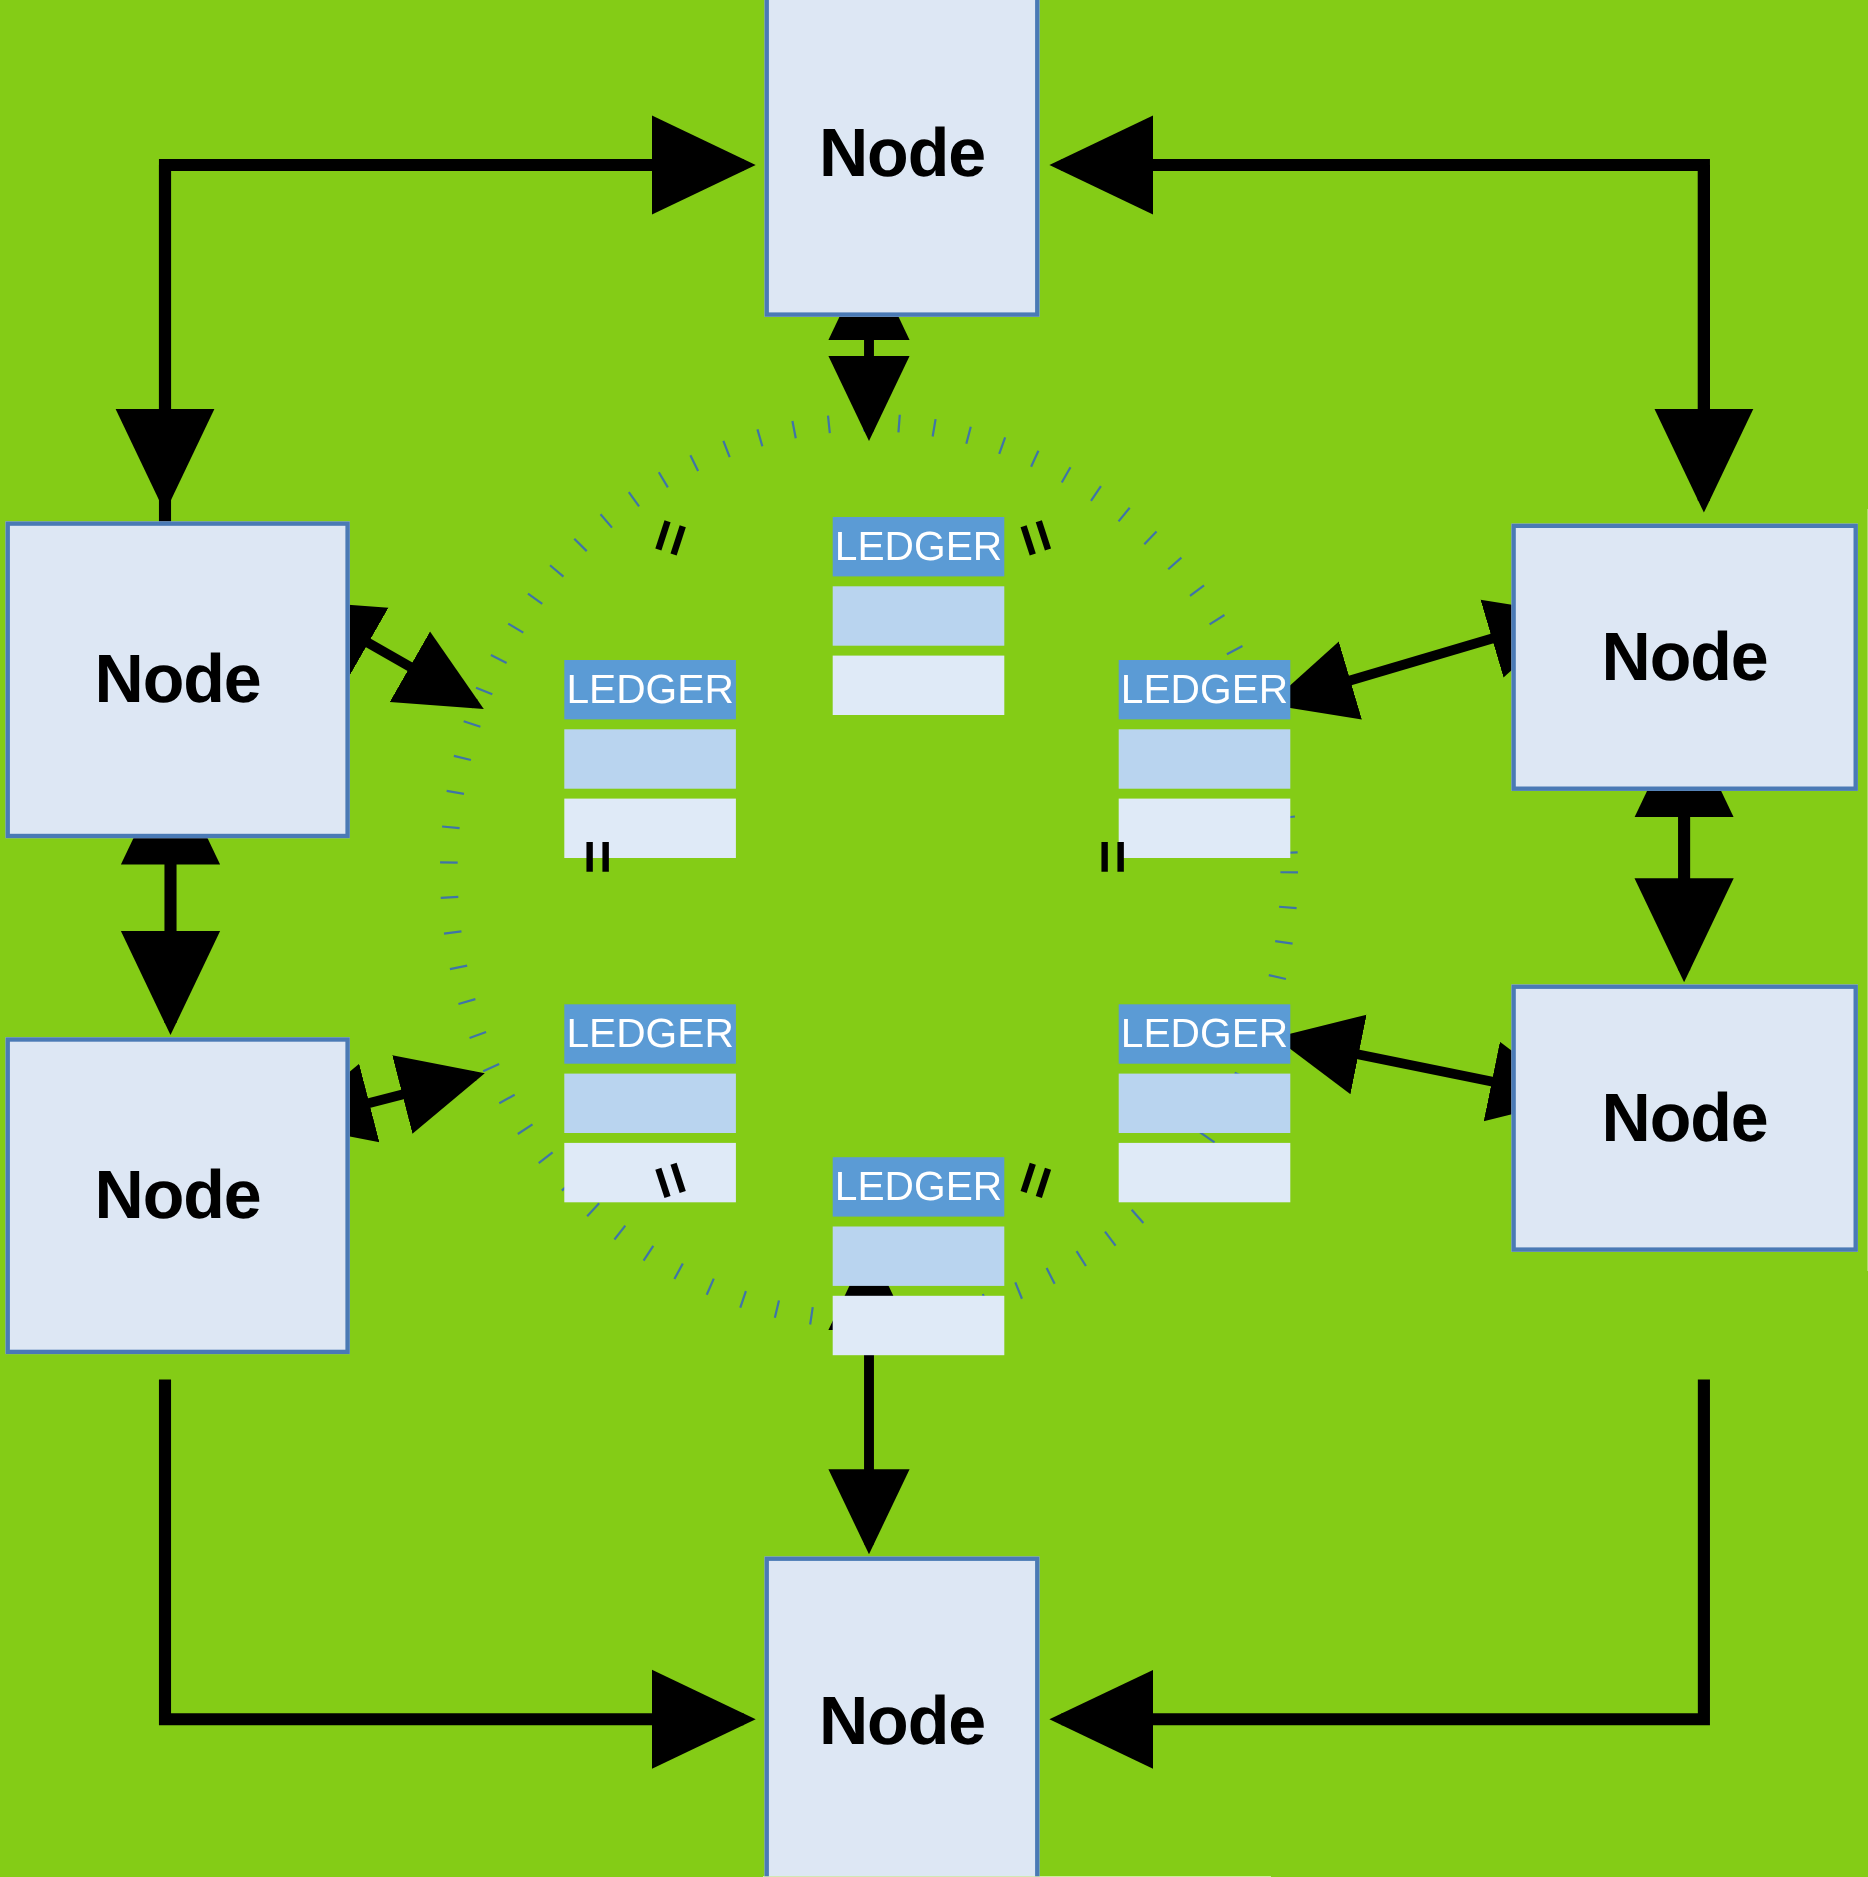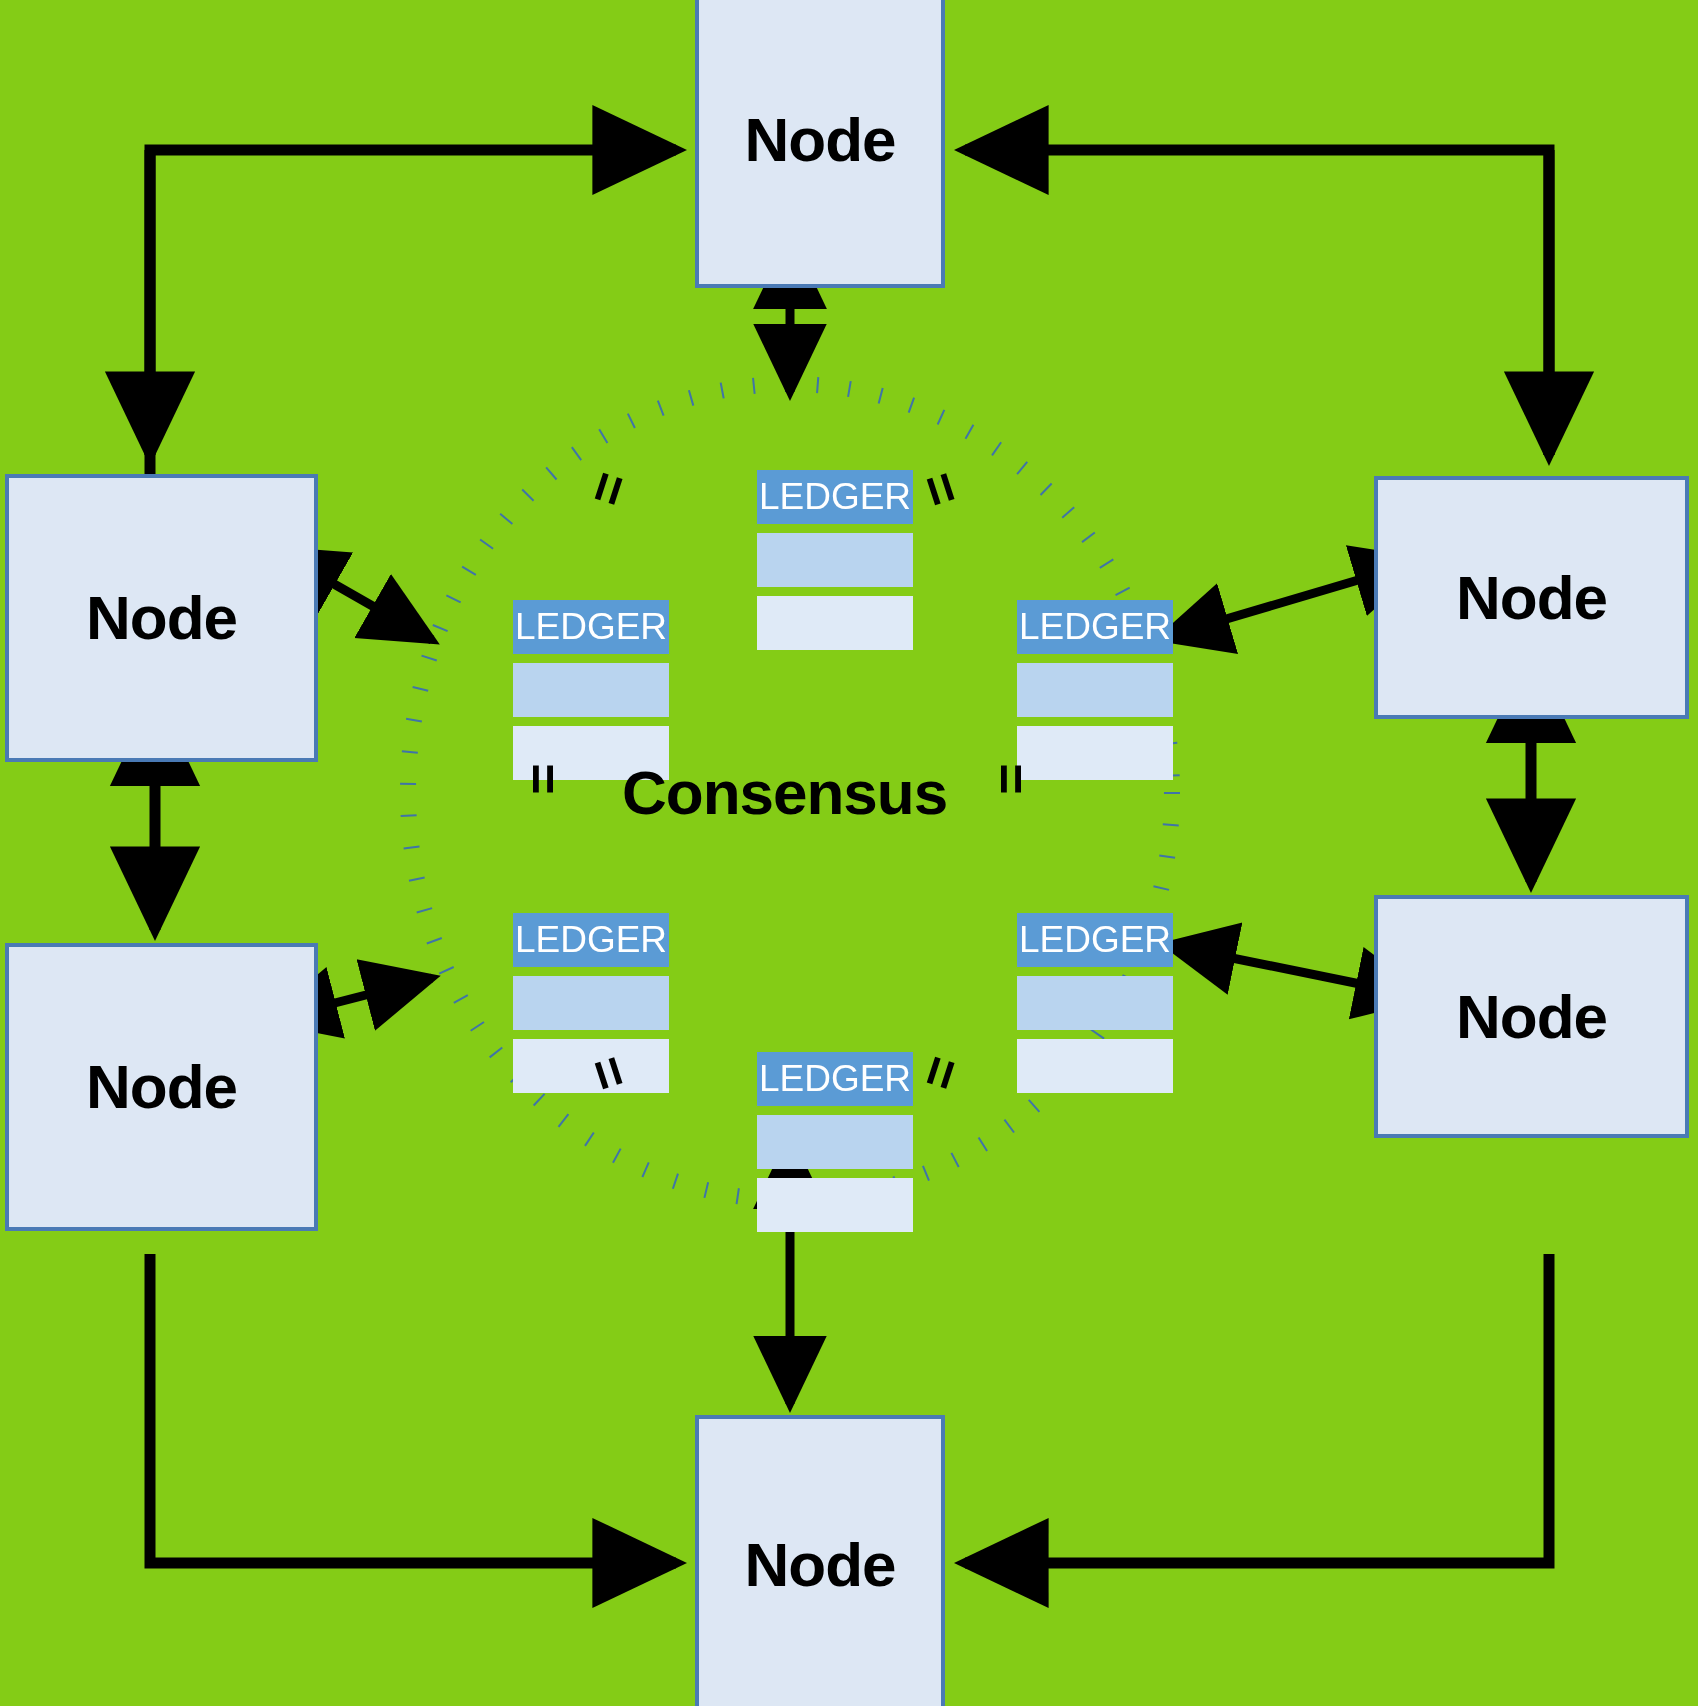--- a/index.html
+++ b/index.html
@@ -186,15 +186,14 @@
     <div class="ledger-row r2"></div>
   </div>
 
   <span class="eq" style="left:594px; top:462px; transform:rotate(108deg);">=</span>
   <span class="eq" style="left:926px; top:462px; transform:rotate(72deg);">=</span>
   <span class="eq" style="left:528px; top:752px; transform:rotate(90deg);">=</span>
   <span class="eq" style="left:996px; top:752px; transform:rotate(90deg);">=</span>
   <span class="eq" style="left:594px; top:1046px; transform:rotate(72deg);">=</span>
   <span class="eq" style="left:926px; top:1046px; transform:rotate(108deg);">=</span>
 
-  <div class="consensus" style="left:622px; top:757px;">Consensus</div>
 
 </div>
 
 </body></html>

